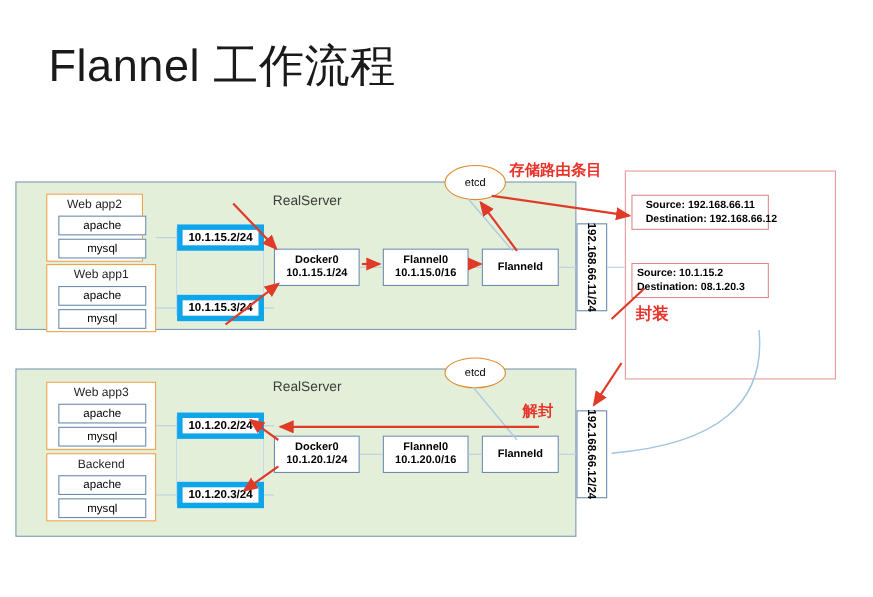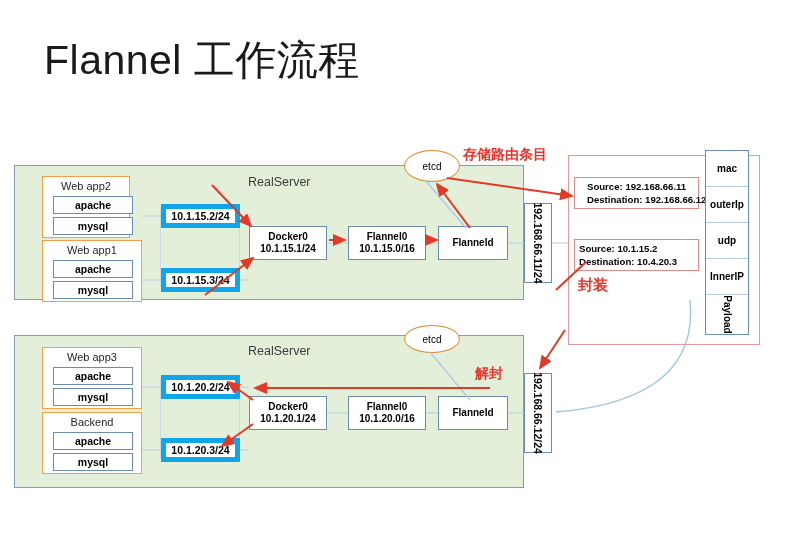--- a/index.html
+++ b/index.html
@@ -34,21 +34,21 @@
     position:absolute;background:#ffffff;border:1.4px solid #eda24a;
     box-sizing:border-box;
   }
   .appgroup .gtitle{
     position:absolute;left:0;right:0;top:3px;text-align:center;
     font-size:11px;color:#262626;font-weight:400;
   }
   .svcbox{
     position:absolute;background:#ffffff;border:1px solid #6b8cae;
     box-sizing:border-box;display:flex;align-items:center;justify-content:center;
-    font-size:10.5px;font-weight:bold;color:#000;
+    font-size:10.5px;font-weight:normal;color:#000;
   }
 
   
   .node{
     position:absolute;background:#ffffff;border:1px solid #6b8cae;
     box-sizing:border-box;display:flex;flex-direction:column;
     align-items:center;justify-content:center;
     font-size:10px;font-weight:bold;color:#000;line-height:12px;text-align:center;
   }
   .ipbox{
@@ -193,32 +193,23 @@
 
   <div class="packetpanel" style="left:568px;top:155px;width:192px;height:190px;"></div>
 
   <div class="srcbox" style="left:574px;top:177px;width:125px;height:32px;padding-left:12px;">
     <div>Source:  192.168.66.11</div>
     <div>Destination:  192.168.66.12</div>
   </div>
 
   <div class="srcbox" style="left:574px;top:239px;width:125px;height:32px;">
     <div>Source:  10.1.15.2</div>
-    <div>Destination:  10.4.20.3</div>
-  </div>
-
-  <div class="stack" style="left:705px;top:150px;width:44px;height:185px;">
-    <div class="cell" style="height:36px;">mac</div>
-    <div class="cell" style="height:36px;">outerIp</div>
-    <div class="cell" style="height:36px;">udp</div>
-    <div class="cell" style="height:36px;">InnerIP</div>
-    <div class="cell rot" style="height:39px;">
-      <span>Payload</span>
-    </div>
-  </div>
+    <div>Destination:  08.1.20.3</div>
+  </div>
+
 
   <div class="cnote" style="left:463px;top:146px;font-size:14px;">存储路由条目</div>
   <div class="cnote" style="left:578px;top:276px;font-size:15px;">封装</div>
   <div class="cnote" style="left:475px;top:365px;font-size:14px;">解封</div>
 
   <svg class="overlay" viewBox="0 0 794 543">
     <defs>
       <marker id="redArrow" markerWidth="7" markerHeight="7" refX="6" refY="3" orient="auto">
         <path d="M0,0 L7,3 L0,6 z" fill="#e03a28"></path>
       </marker>

